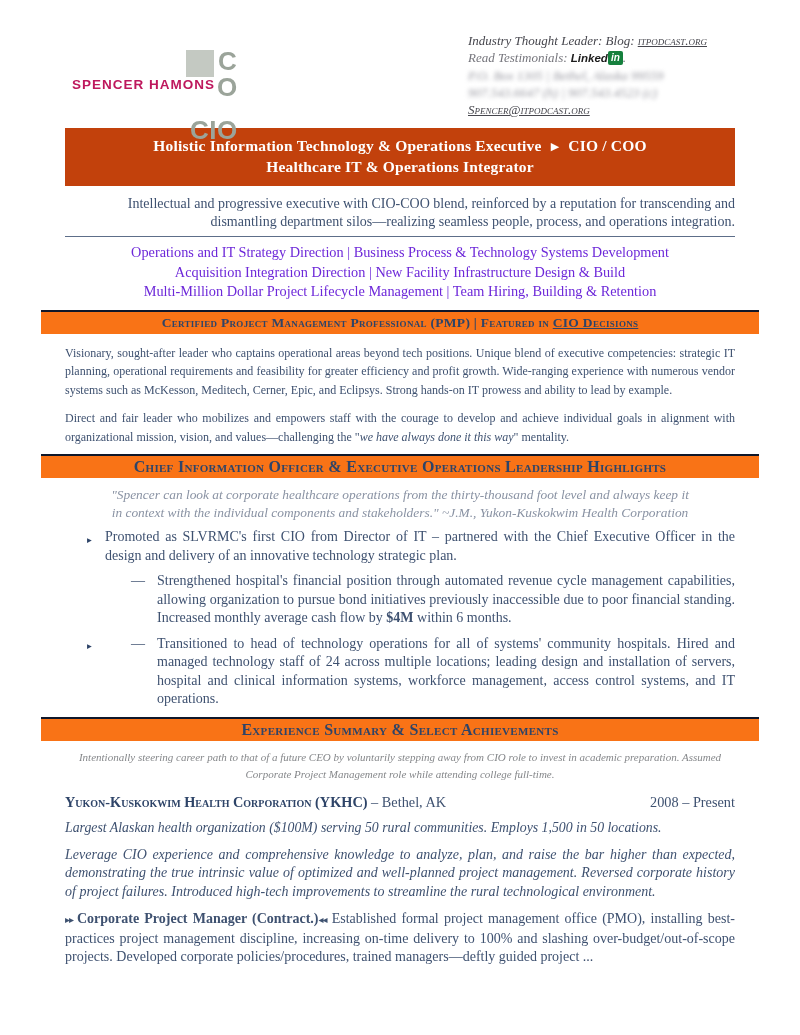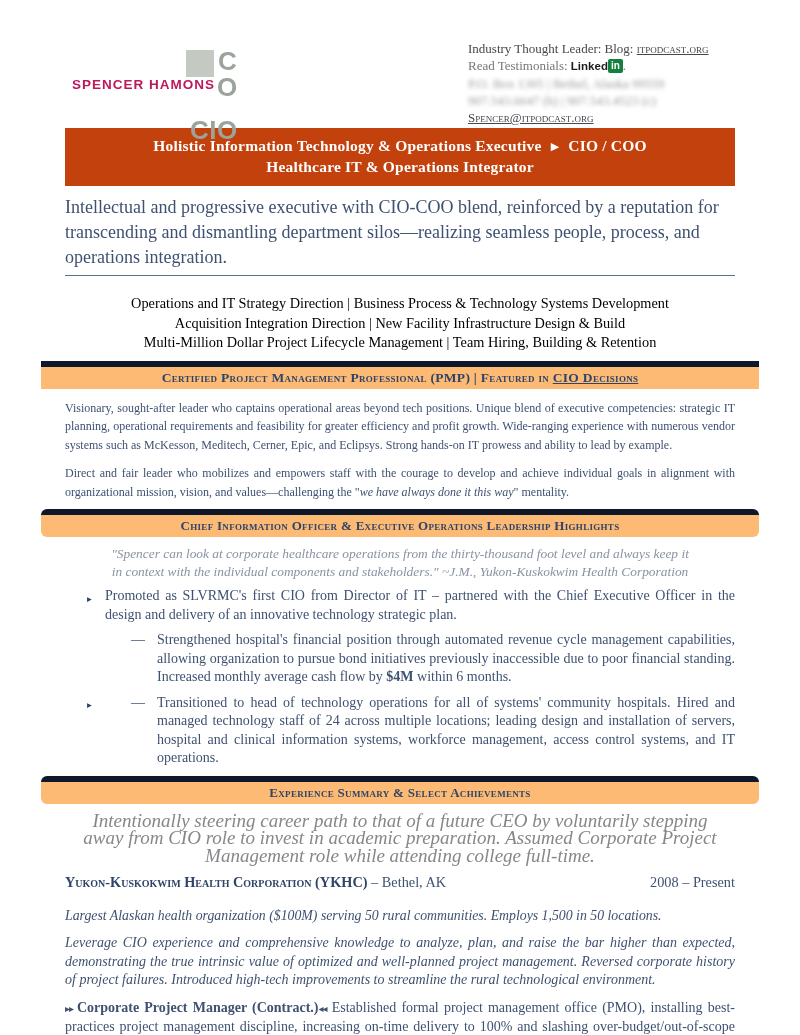--- a/index.html
+++ b/index.html
@@ -21,21 +21,21 @@
   }
   .mono-c { left:146px; top:1px; }
   .mono-o { left:145px; top:27px; }
   .mono-cio { left:118px; top:70px; letter-spacing:0.5px; }
   .logo-name {
     position:absolute; left:0; top:29px;
     font-family:"Liberation Sans", sans-serif; font-weight:bold;
     font-size:13.5px; letter-spacing:1px; color:#be185d; white-space:nowrap;
   }
 
-  .contact { position:absolute; left:468px; top:40px; font-size:13px; line-height:17px; color:#46464d; }
+  .contact { position:absolute; left:468px; top:32px; font-size:13px; line-height:17px; color:#46464d;font-style:italic; }
   .contact-line { white-space:nowrap; }
   .contact-link { color:#46464d; text-decoration:underline; font-variant:small-caps; cursor:pointer; }
   .blur-soft  { filter:blur(0.7px); color:#75757c; }
   .blur-strong{ filter:blur(2.3px); color:#9a9aa2; }
   .linkedin-word { font-family:"Liberation Sans", sans-serif; font-weight:bold; color:#1c1c1c; font-size:11.5px; }
   .linkedin-badge {
     display:inline-block; background:#15803d; color:#fff;
     font-family:"Liberation Sans", sans-serif; font-weight:bold; font-size:10px;
     line-height:12px; padding:1px 3px; border-radius:2px; vertical-align:1px;
   }
@@ -47,56 +47,56 @@
   }
   .banner-title { font-weight:bold; font-size:15.5px; line-height:20px; letter-spacing:0.2px; }
   .arrow-glyph { font-family:"DejaVu Sans", sans-serif; }
   .banner-arrow { display:inline-block; margin:0 9px; font-size:11px; vertical-align:1px; }
   .banner-tagline {
     margin:6px auto 0; max-width:648px; font-style:italic;
     font-size:13.8px; line-height:18.5px; color:#c6d0de;
   }
 
   
-  .intro-para { margin:9px 65px 0; text-align:left; font-size:18px; line-height:25px; }
+  .intro-para { margin:9px 65px 0; text-align:right; font-size:14px; line-height:18px; }
   .rule { margin:5px 65px 0; border-top:1.5px solid #5d6e89; height:0; }
-  .keywords { margin:18px 65px 0; text-align:center; font-size:14.3px; line-height:19.5px; color:#000000; }
+  .keywords { margin:6px 65px 0; text-align:center; font-size:14.3px; line-height:19.5px; color:#6d28d9; }
   .gray-banner {
-    margin:8px 41px 0; background:#fdba74; border-top:6px solid #0f172a;
+    margin:8px 41px 0; background:#f97316; border-top:2px solid #0f172a;
     text-align:center; color:#2e4468; font-variant:small-caps; font-weight:600;
     font-size:13.5px; line-height:19px; padding:1px 0 2px; letter-spacing:0.3px;
   }
   .gray-banner .banner-link { text-decoration:underline; cursor:pointer; color:#2e4468; }
-  .section-banner { font-size:13px;border-radius:6px; }
+  .section-banner { font-size:16px; }
   .body-para { margin:10px 65px 0; text-align:justify; font-size:12px; line-height:18.5px; }
   .inline-italic { font-style:italic; }
   .inline-bold { font-weight:bold; }
 
   
   .quote {
     margin:8px auto 0; max-width:610px; text-align:center; font-style:italic;
     color:#8992a3; font-size:13.4px; line-height:17.5px;
   }
   .quote-line { display:block; }
   .bullets { margin:6px 65px 0; }
   .bullet { position:relative; padding-left:40px; font-size:14px; line-height:18.5px; text-align:justify; margin-top:7px; }
   .bullet-marker { position:absolute; left:22px; top:2.5px; font-size:9.5px; color:#2e4468; }
   .sub-bullet { position:relative; padding-left:92px; font-size:14px; line-height:18.5px; text-align:justify; margin-top:7px; }
   .sub-marker { position:absolute; left:66px; top:0; color:#3e5170; }
 
   
   .exp-intro {
     margin:8px auto 0; max-width:656px; text-align:center; font-style:italic;
-    color:#85878a; font-size:19px; line-height:17.5px;
+    color:#85878a; font-size:11px; line-height:17.5px;
   }
   .company-row { margin:9px 65px 0; display:flex; justify-content:space-between; align-items:baseline; color:#2e4468; font-size:14.3px; line-height:18px; }
   .company-name { font-weight:bold; font-variant:small-caps; }
   .company-loc { font-weight:normal; color:#3e5170; }
   .company-dates { color:#3e5170; font-size:14.3px; }
-  .company-desc { margin:16px 65px 0; font-style:italic; font-size:13.8px; line-height:18px; }
+  .company-desc { margin:8px 65px 0; font-style:italic; font-size:13.8px; line-height:18px; }
   .role-intro { margin:9px 65px 0; font-style:italic; text-align:justify; font-size:14px; line-height:18.5px; }
   .role-para { margin:9px 65px 0; text-align:justify; font-size:14px; line-height:18.5px; }
   .role-arrows { font-size:10px; color:#3e5170; letter-spacing:-1px; }
 </style>
 </head>
 <body>
 
 <div class="page">
 
   <div class="header">

